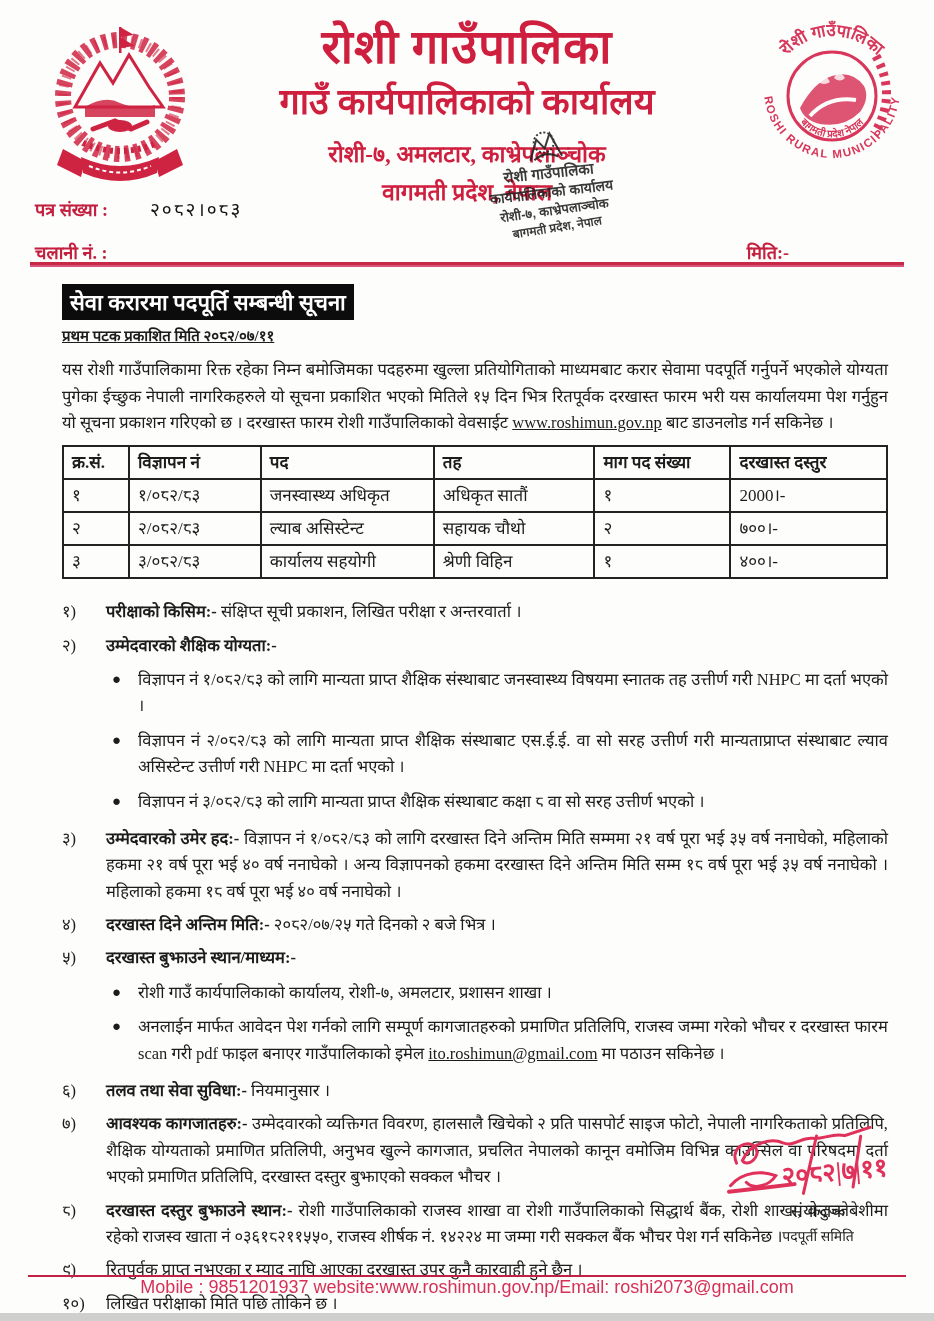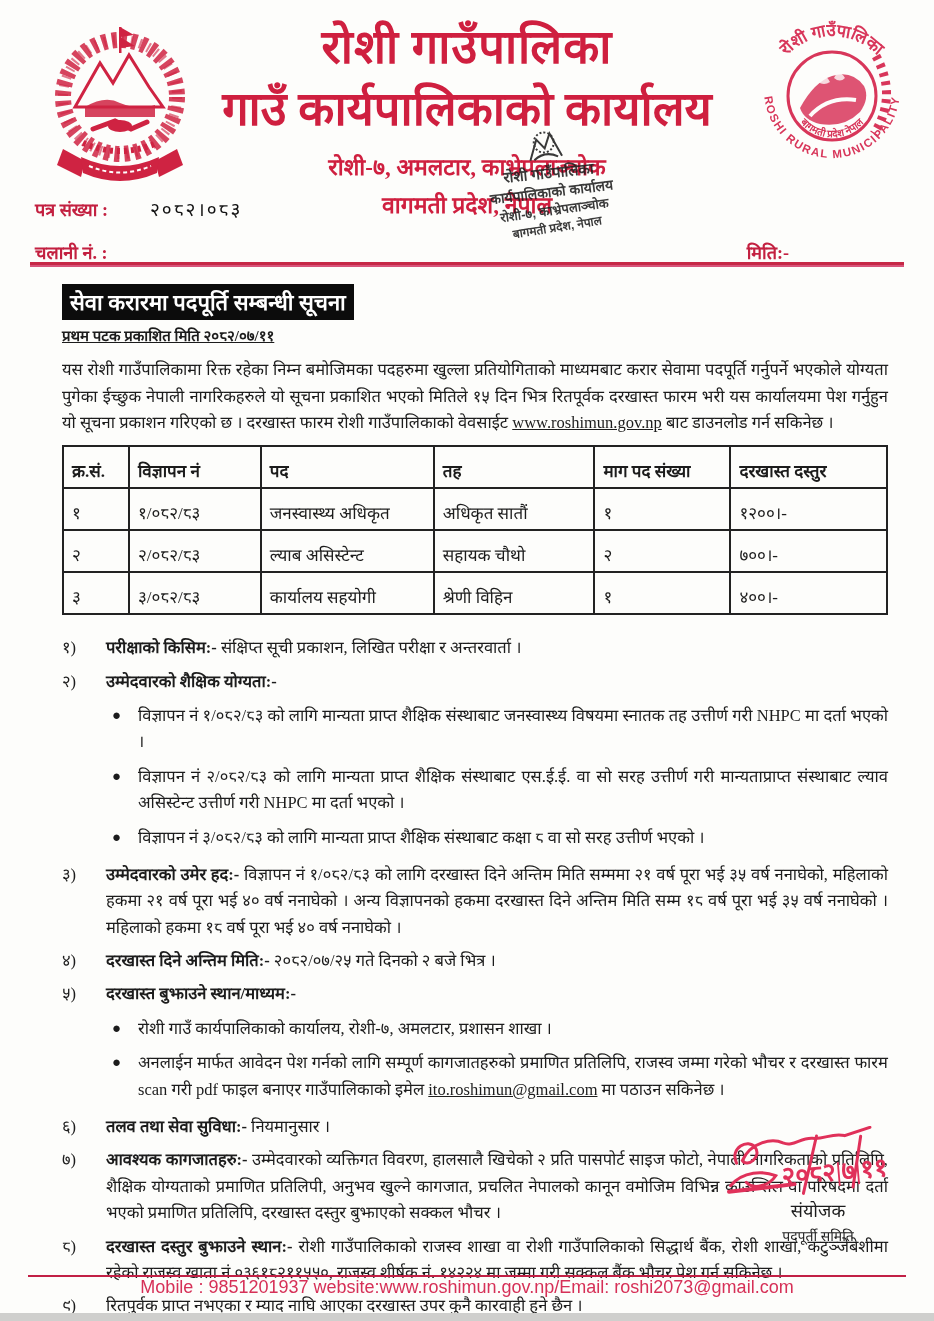--- a/index.html
+++ b/index.html
@@ -9,21 +9,21 @@
     background:#fdfdfb; overflow:hidden;
     font-family:"Liberation Serif", serif;
     color:#1c1c1c;
   }
   
   .header { position:relative; height:258px; }
   .emblem-left { position:absolute; left:45px; top:25px; width:150px; height:165px; }
   .seal-right  { position:absolute; right:18px; top:12px; width:168px; height:180px; }
   .head-center { position:absolute; left:212px; right:212px; top:20px; text-align:center; color:#cf1f3f; }
   .muni-name   { font-size:47px; font-weight:bold; letter-spacing:1px; line-height:1.15; }
-  .office-name { font-size:47px; font-weight:bold; margin-top:8px; line-height:1.15; }
+  .office-name { font-size:36px; font-weight:bold; margin-top:8px; line-height:1.15; }
   .addr1 { font-size:23px; font-weight:bold; margin-top:14px;text-align:center; }
   .addr2 { font-size:23px; font-weight:bold; margin-top:6px; }
   .stamp {
     position:absolute; left:452px; top:128px; width:196px; text-align:center;
     transform:rotate(-9deg); color:#1f1f1f; opacity:.88; pointer-events:none;
   }
   .stamp .s-emblem { display:block; margin:0 auto 0; }
   .stamp .s-line { font-weight:bold; font-family:"Liberation Sans", sans-serif; }
   .stamp .l0 { font-size:15px; transform:rotate(3deg); }
   .stamp .l1 { font-size:14px; transform:rotate(2deg); }
@@ -43,21 +43,21 @@
   .body-wrap { position:absolute; left:62px; right:46px; top:284px; }
   .notice-title-row { }
   .notice-title { display:inline-block; background:#0c0c0c; color:#ffffff;
     font-size:22px; font-weight:bold; padding:2px 8px 4px; }
   .published { text-align:left; font-size:15px; font-weight:bold;
     text-decoration:underline; margin-top:5px; }
   .intro { margin-top:12px; font-size:16.5px; line-height:1.62; text-align:justify; }
   .weblink { text-decoration:underline; font-family:"Liberation Serif", serif; }
   
   table.vac { width:100%; border-collapse:collapse; margin-top:8px; font-size:17px; }
-  table.vac th, table.vac td { border:2px solid #222; padding:12px 8px 5px; text-align:left; }
+  table.vac th, table.vac td { border:2px solid #222; padding:3px 8px 5px; text-align:left; }
   table.vac th { font-weight:bold; }
   col.c0{width:8%} col.c1{width:16%} col.c2{width:21%} col.c3{width:19.5%} col.c4{width:16.5%} col.c5{width:19%}
   
   .list { margin-top:20px; font-size:16.5px; line-height:1.6; }
   .li { display:flex; margin-top:7px; }
   .li .num { width:44px; flex:0 0 44px; }
   .li .li-body { flex:1; text-align:justify; }
   .li .lead { font-weight:bold; }
   .bullets { margin:8px 0 4px 6px; }
   .bullet { display:flex; margin-top:8px; }
@@ -205,21 +205,21 @@
           <th>दरखास्त दस्तुर</th>
         </tr>
       </thead>
       <tbody>
         <tr>
           <td>१</td>
           <td>१/०८२/८३</td>
           <td>जनस्वास्थ्य अधिकृत</td>
           <td>अधिकृत सातौं</td>
           <td>१</td>
-          <td>१२००।-</td>
+          <td>2000।-</td>
         </tr>
         <tr>
           <td>२</td>
           <td>२/०८२/८३</td>
           <td>ल्याब असिस्टेन्ट</td>
           <td>सहायक चौथो</td>
           <td>२</td>
           <td>७००।-</td>
         </tr>
         <tr>

